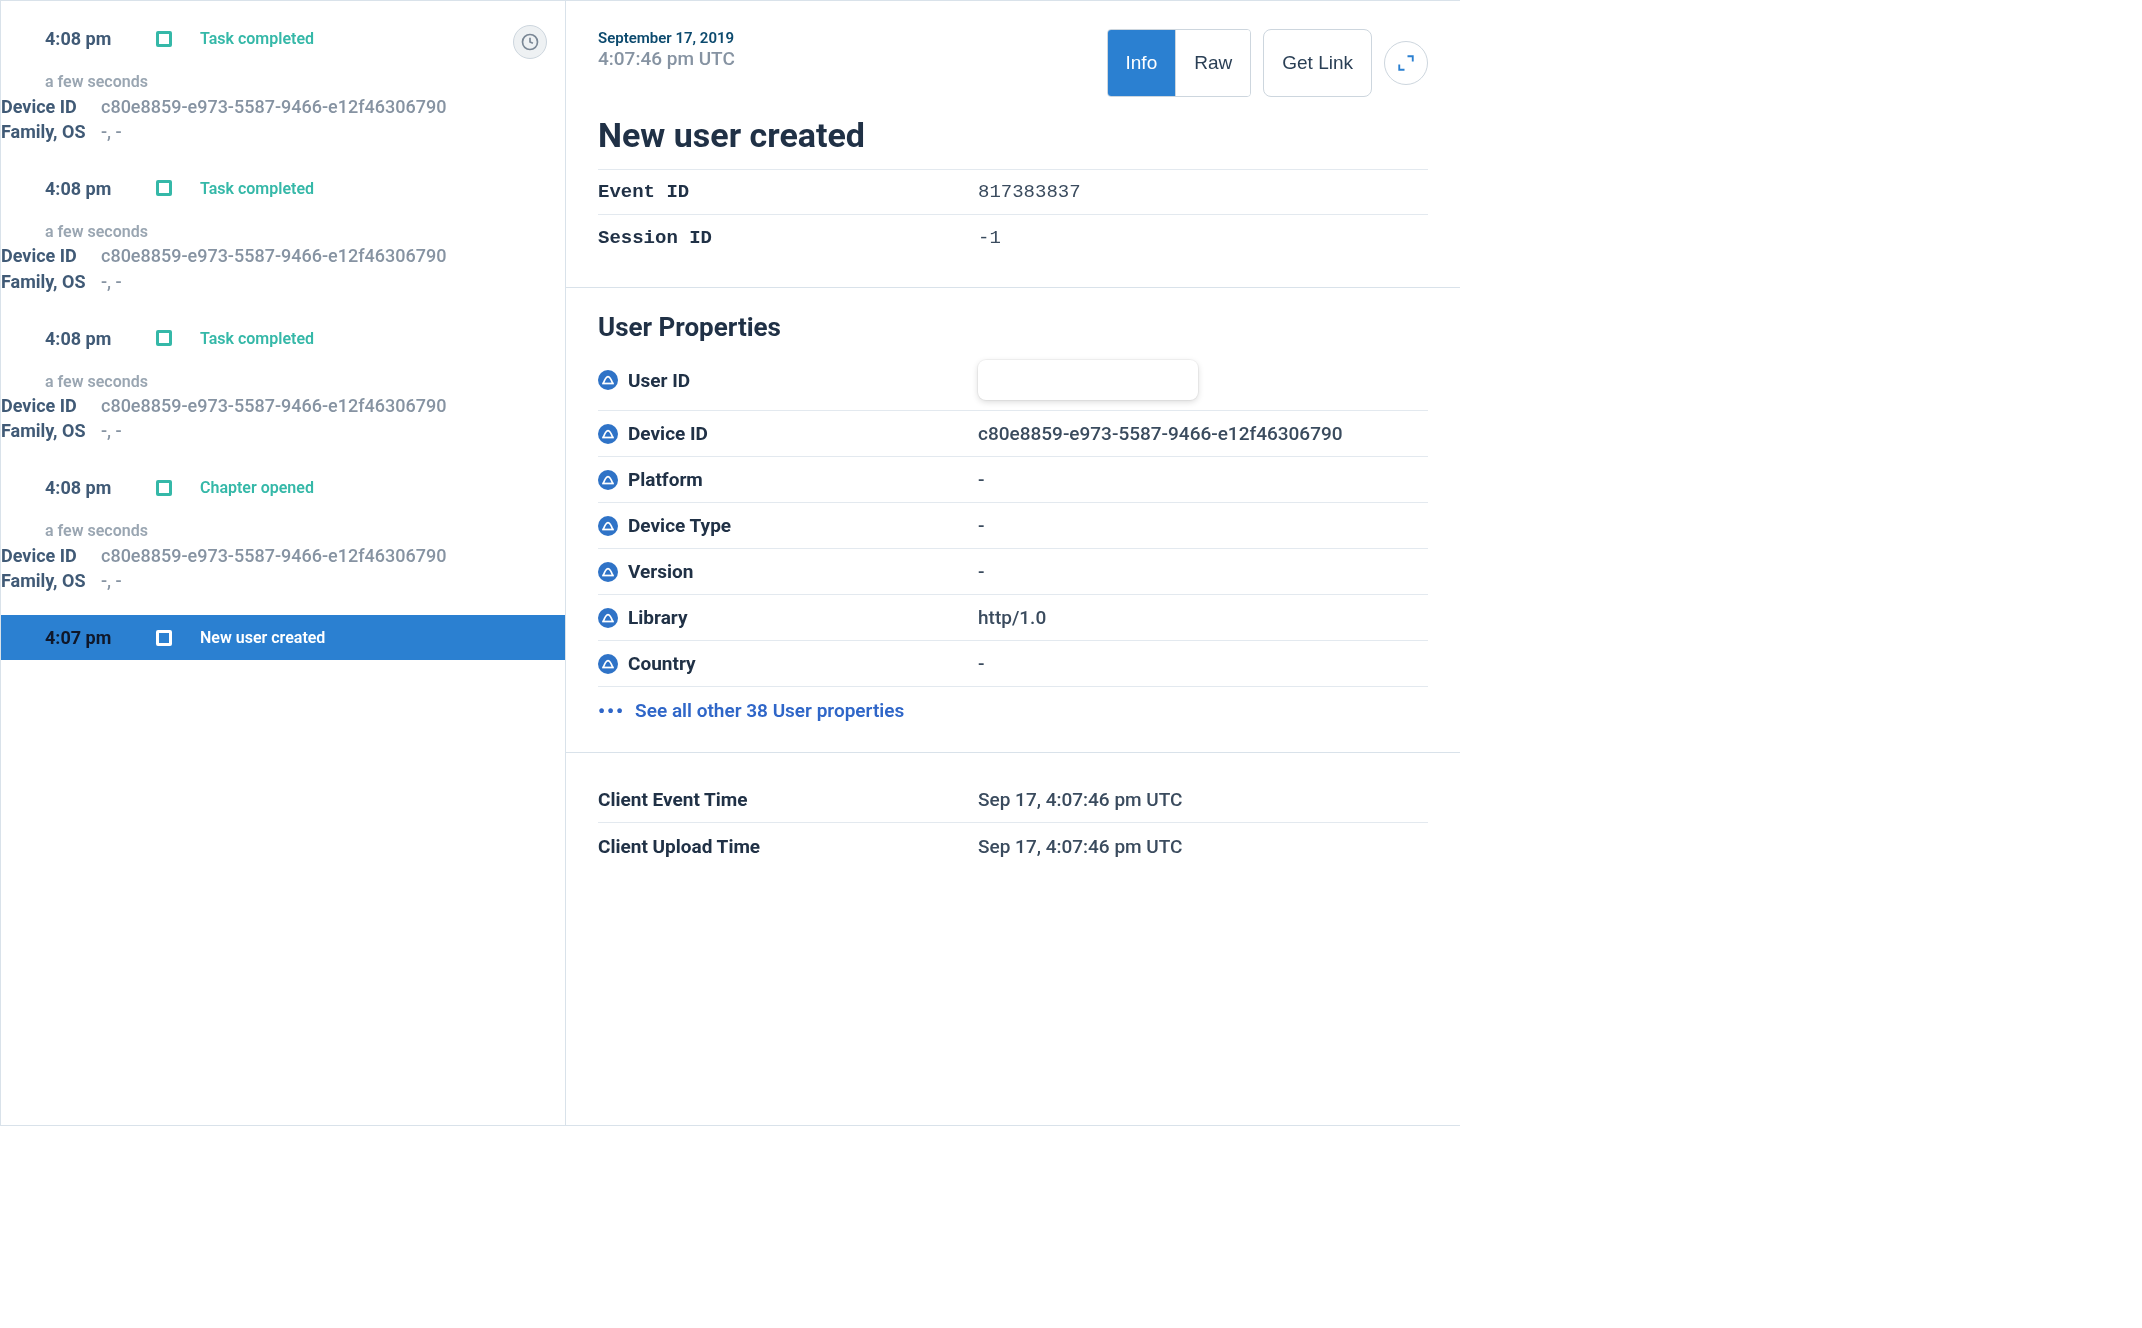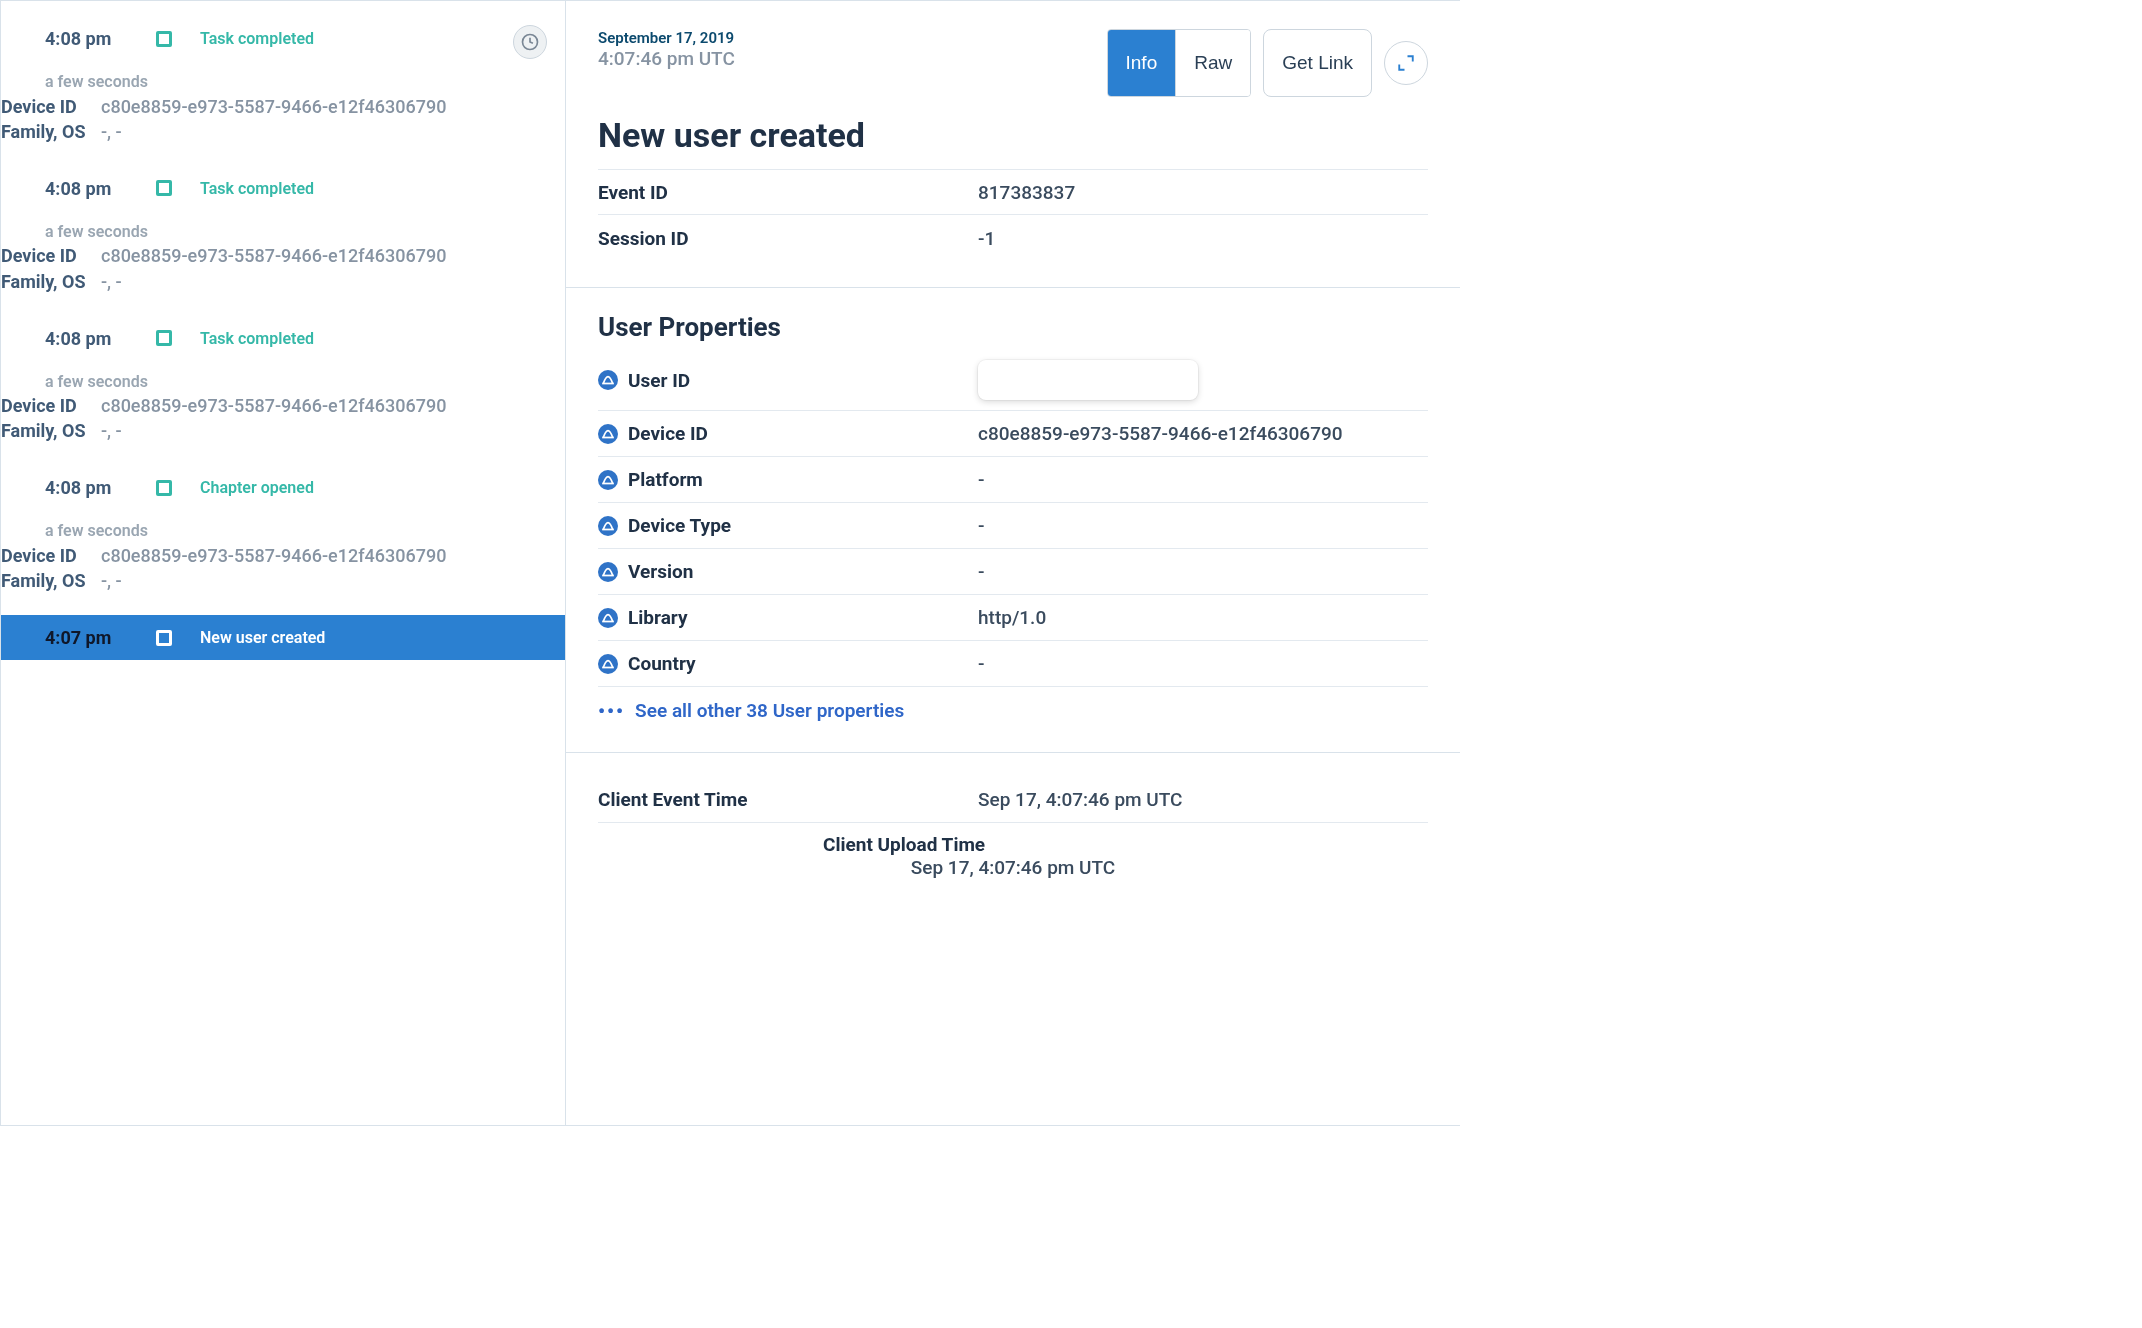--- a/index.html
+++ b/index.html
@@ -354,21 +354,21 @@
           <svg viewBox="0 0 24 24">
             <path d="M14 3 L21 3 L21 10"></path>
             <path d="M10 21 L3 21 L3 14"></path>
           </svg>
         </div>
       </div>
     </div>
 
     <div class="detail-title">New user created</div>
 
-    <div class="section first-section no-section" style="padding-top:0;">
+    <div class="section first-section no-section" style="padding-top:0;font-family:Liberation Mono, monospace;">
       <div class="prop-row" style="border-top:1px solid #e3e9ef;">
         <div class="plabel">Event ID</div>
         <div class="pvalue">817383837</div>
       </div>
       <div class="prop-row" style="border-bottom:none;">
         <div class="plabel">Session ID</div>
         <div class="pvalue">-1</div>
       </div>
     </div>
 
@@ -472,20 +472,20 @@
         <span class="dots">•••</span>
         <span>See all other 38 User properties</span>
       </div>
     </div>
 
     <div class="section">
       <div class="prop-row">
         <div class="plabel">Client Event Time</div>
         <div class="pvalue">Sep 17, 4:07:46 pm UTC</div>
       </div>
-      <div class="prop-row" style="border-bottom:none;flex-direction:column;">
+      <div class="prop-row" style="border-bottom:none;">
         <div class="plabel">Client Upload Time</div>
         <div class="pvalue">Sep 17, 4:07:46 pm UTC</div>
       </div>
     </div>
 
   </div>
 </div>
 
 </body></html>

